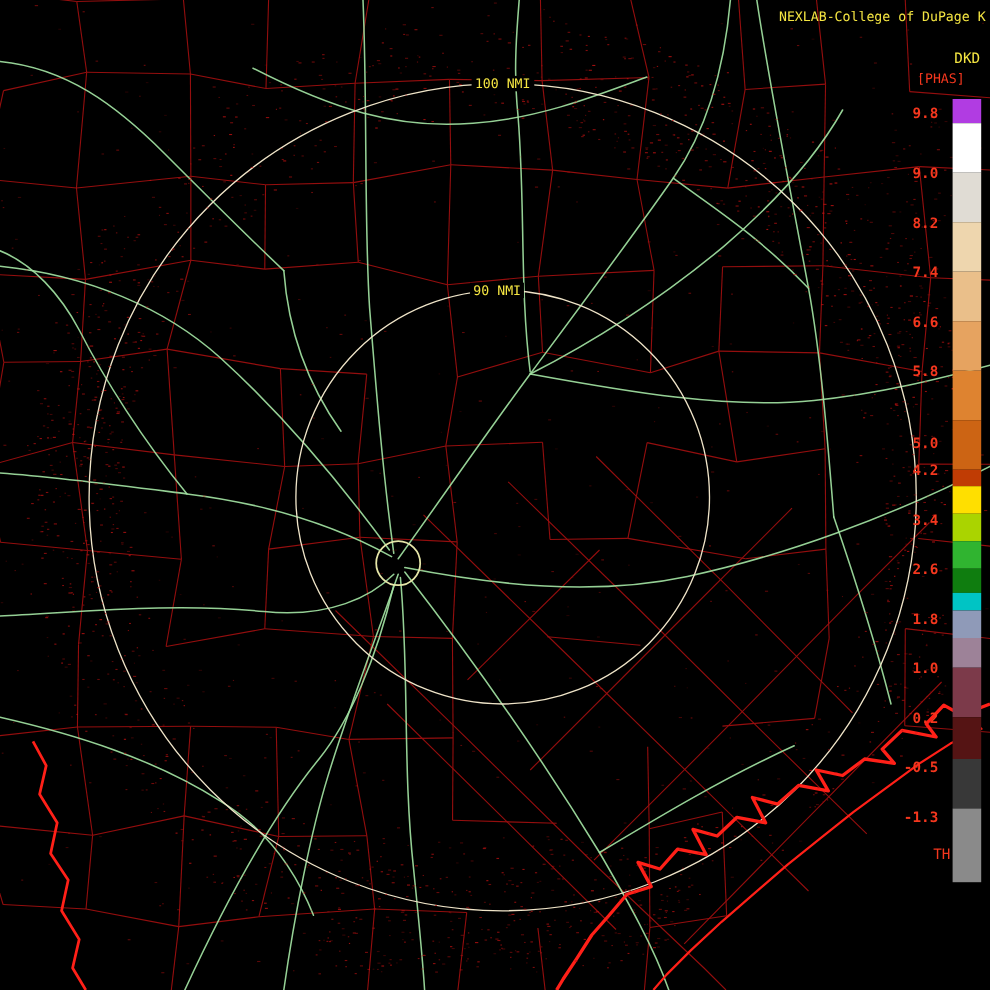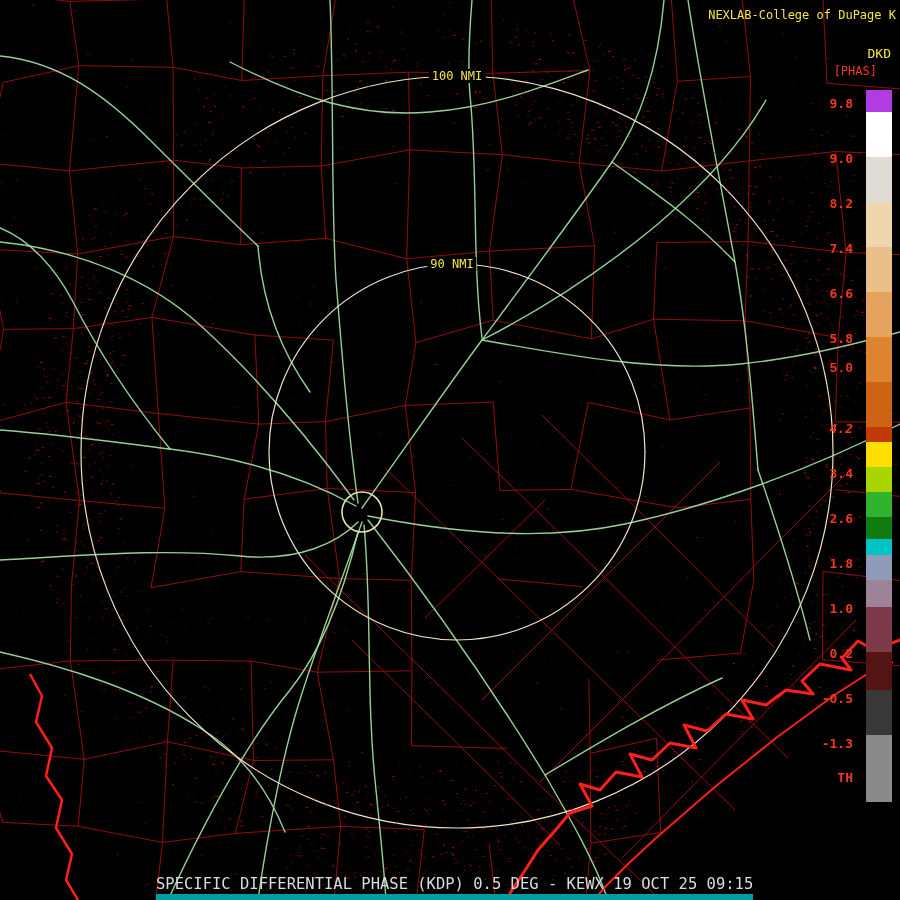--- a/index.html
+++ b/index.html
@@ -19,21 +19,21 @@
   .hdr2{position:absolute;top:46px;right:9px;color:var(--header-text,#ffe24a);font-size:13px;font-weight:normal;}
   .hdr3{position:absolute;top:64px;right:23px;color:var(--scale-text,#f4371e);font-size:12px;font-weight:normal;}
   .ring-label{position:absolute;transform:translate(-50%,-50%);color:var(--range-label,#ffe24a);
               font-size:12px;font-weight:normal;background:var(--background,#000);padding:0 3px;white-space:nowrap;}
   .ring-label.outer{left:457px;top:76px;}
   .ring-label.inner{left:452px;top:264px;}
   #colorbar{position:absolute;left:866px;top:90px;width:26px;}
   #colorbar .seg{width:100%;}
   #ticks{position:absolute;left:0;top:0;width:900px;height:900px;pointer-events:none;}
   #ticks .tick{position:absolute;right:47px;color:var(--scale-text,#f4371e);font-size:13px;font-weight:bold;}
-  .th-label{position:absolute;right:47px;top:770px;color:var(--scale-text,#f4371e);font-size:13px;font-weight:bold;}
+  .th-label{position:absolute;right:36px;top:770px;color:var(--scale-text,#f4371e);font-size:13px;font-weight:normal;}
   .footer{position:absolute;left:156px;bottom:0;}
   .footer-text{color:var(--footer-text,#dcdcdc);font-size:15.5px;white-space:pre;}
   .footer-underline{height:6px;background:var(--footer-underline,#009e9e);margin-top:1px;}
 </style>
 </head>
 <body>
 
 <div class="screen">
 
   <svg id="map" width="900" height="900" viewBox="0 0 900 900">
@@ -2519,29 +2519,25 @@
       <div class="seg" style="height: 45px; background: rgb(56, 56, 56);"></div>
       <div class="seg" style="height: 67px; background: rgb(138, 138, 138);"></div>
     </div>
   <div id="ticks">
       <div class="tick" style="top: 96px;">9.8</div>
       <div class="tick" style="top: 151px;">9.0</div>
       <div class="tick" style="top: 196px;">8.2</div>
       <div class="tick" style="top: 241px;">7.4</div>
       <div class="tick" style="top: 286px;">6.6</div>
       <div class="tick" style="top: 331px;">5.8</div>
-      <div class="tick" style="top: 361px; font-family: Liberation Mono, monospace;">5.0</div>
-      <div class="tick" style="top: 421px; font-style: italic;">4.2</div>
+      <div class="tick" style="top: 396px;">5.0</div>
+      <div class="tick" style="top: 421px;">4.2</div>
       <div class="tick" style="top: 466px;">3.4</div>
       <div class="tick" style="top: 511px;">2.6</div>
       <div class="tick" style="top: 556px;">1.8</div>
       <div class="tick" style="top: 601px; margin-left: 38px;">1.0</div>
       <div class="tick" style="top: 646px;">0.2</div>
       <div class="tick" style="top: 691px;">-0.5</div>
       <div class="tick" style="top: 736px;">-1.3</div>
     </div>
   <div class="th-label">TH</div>
 
-  <div class="footer">
-    <div class="footer-text">SPECIFIC DIFFERENTIAL PHASE (KDP) 0.5 DEG - KEWX 19 OCT 25 09:15</div>
-    <div class="footer-underline"></div>
-  </div>
 </div>
 
 </body></html>

